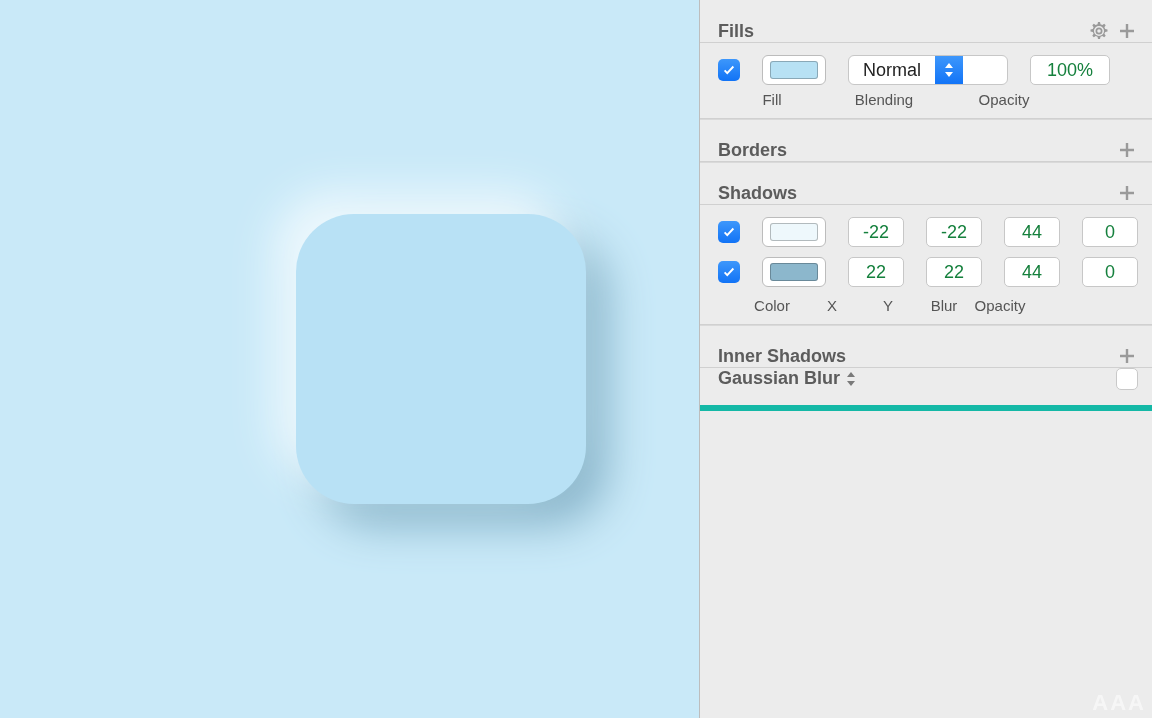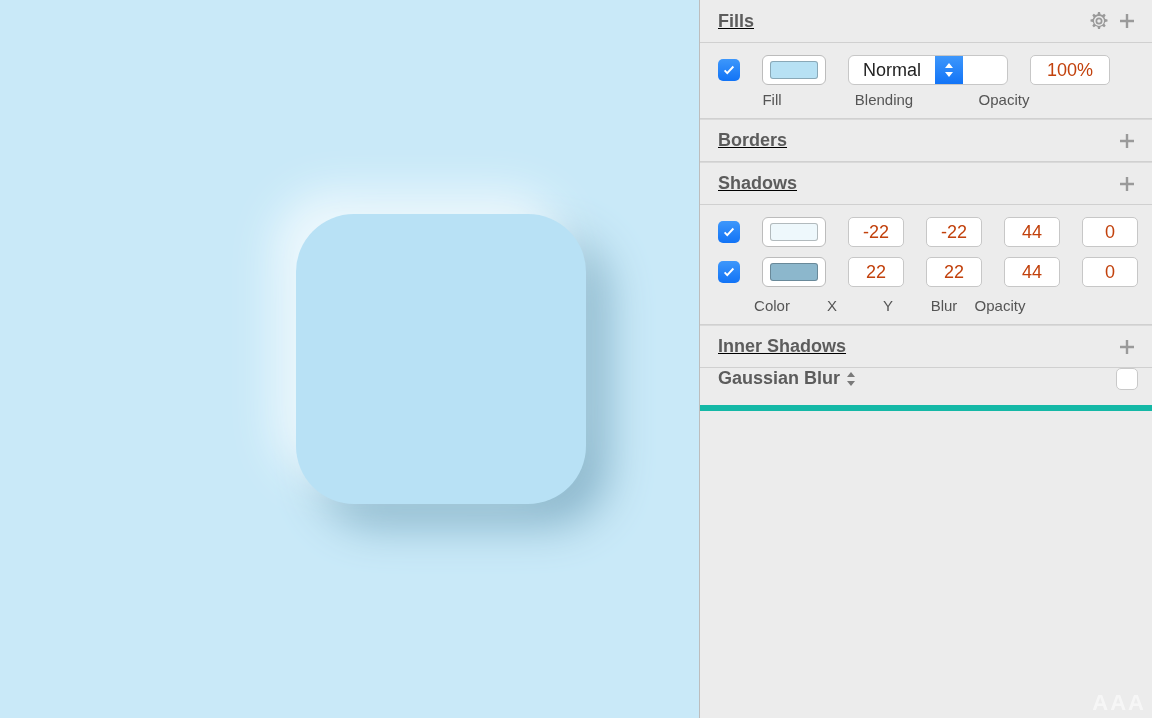--- a/index.html
+++ b/index.html
@@ -40,24 +40,23 @@
       border-left: 1px solid #bdbdbd;
       height: 718px;
       display: flex;
       flex-direction: column;
     }
 
     .section-header {
       height: 43px;
       border-bottom: 1px solid #d0d0d0;
       display: flex;
-      align-items: center;
+      align-items: flex-end;
       padding: 0 14px 0 18px;
       background: #ececec;
-      text-decoration: underline;
     }
     .section-header.top { border-top: none; }
     .section-header + .section-header,
     .section-body + .section-header { border-top: 1px solid #d9d9d9; }
     .section-title {
       font-weight: 700;
       font-size: 18px;
       color: #5c5c5c;
       flex: 1;
     }
@@ -147,21 +146,21 @@
     }
 
     
     .tinput {
       height: 30px;
       border-radius: 5px;
       background: #fff;
       border: 1px solid #c7c7c7;
       text-align: center;
       font-size: 18px;
-      color:#c2410c;
+      color:#15803d;
       min-width: 0;
     }
 
     .fills-row .select { width: 160px; }
     .fills-row .opacity { width: 80px; }
     .fills-labels .l-fill { width: 64px; }
     .fills-labels .l-blend { width: 160px; }
     .fills-labels .l-op { width: 80px; }
 
     .shadow-row { margin-bottom: 10px; }

